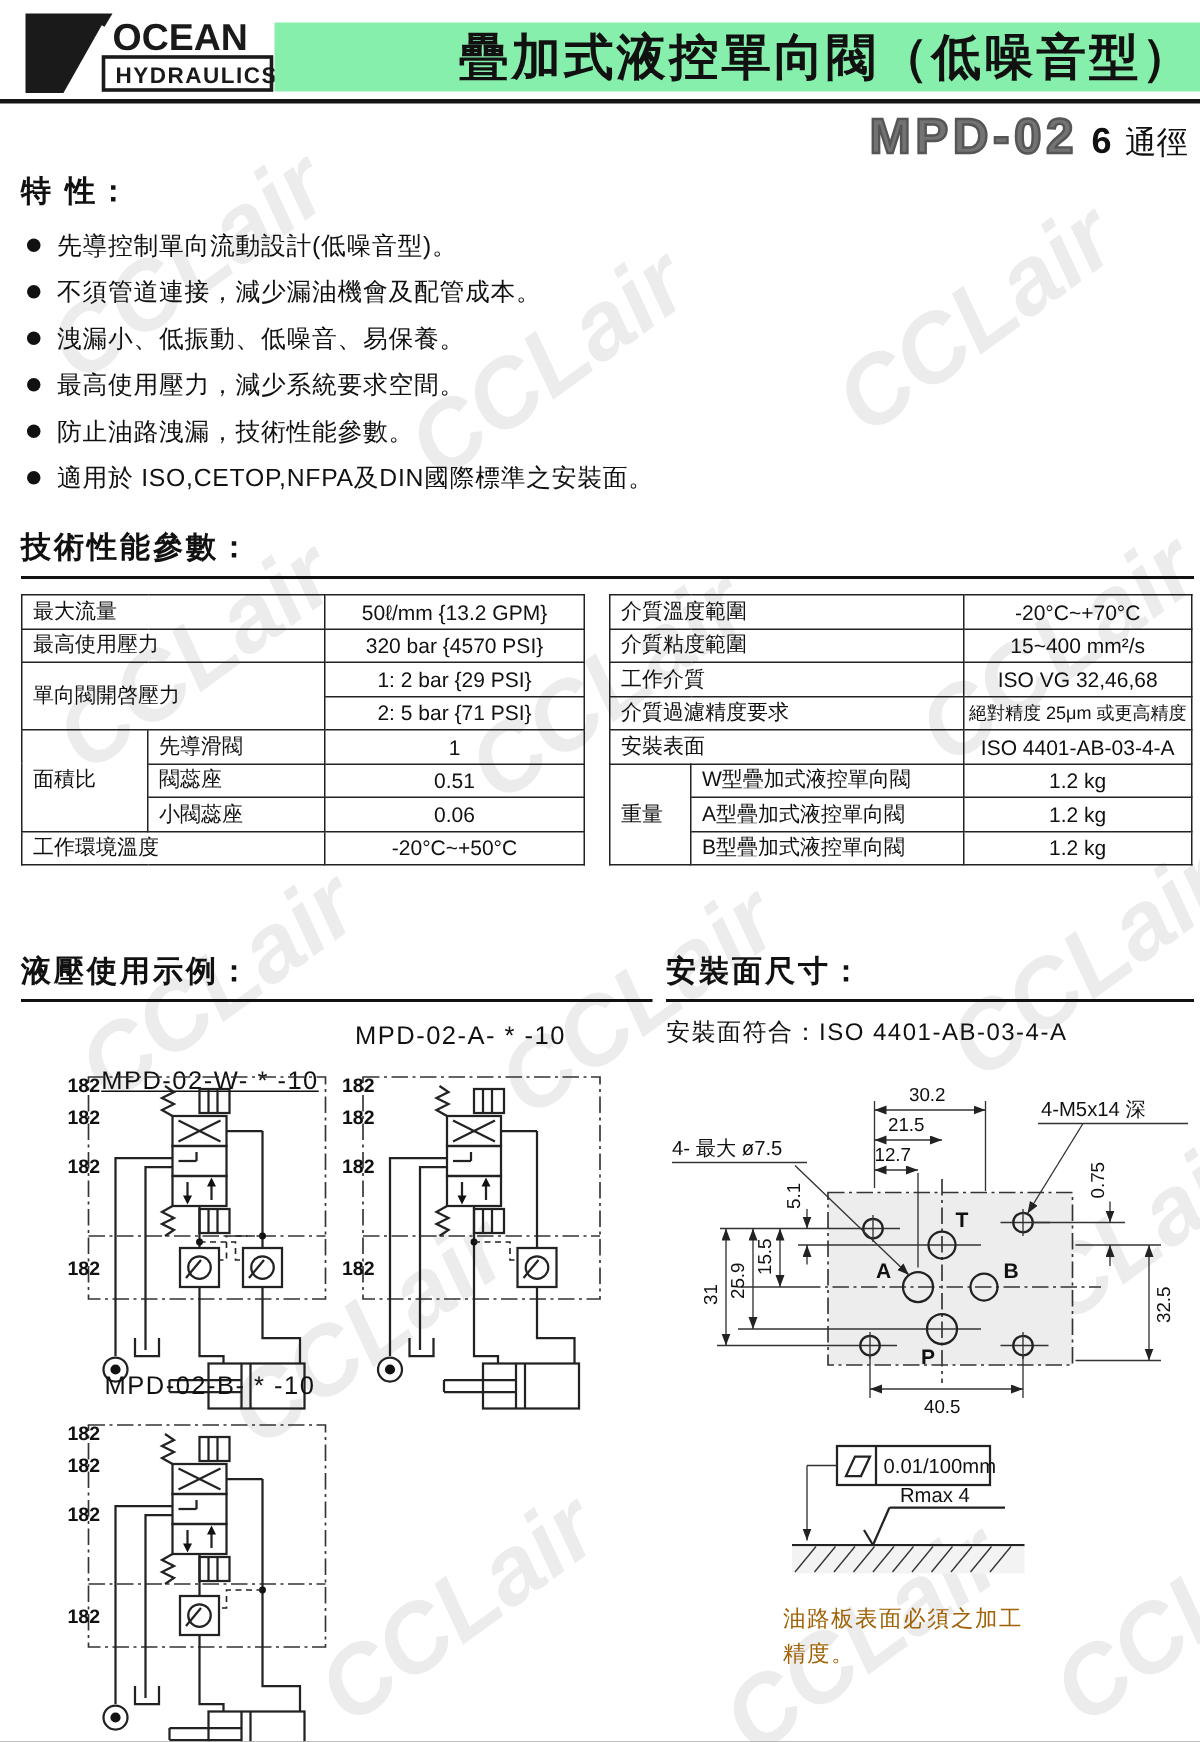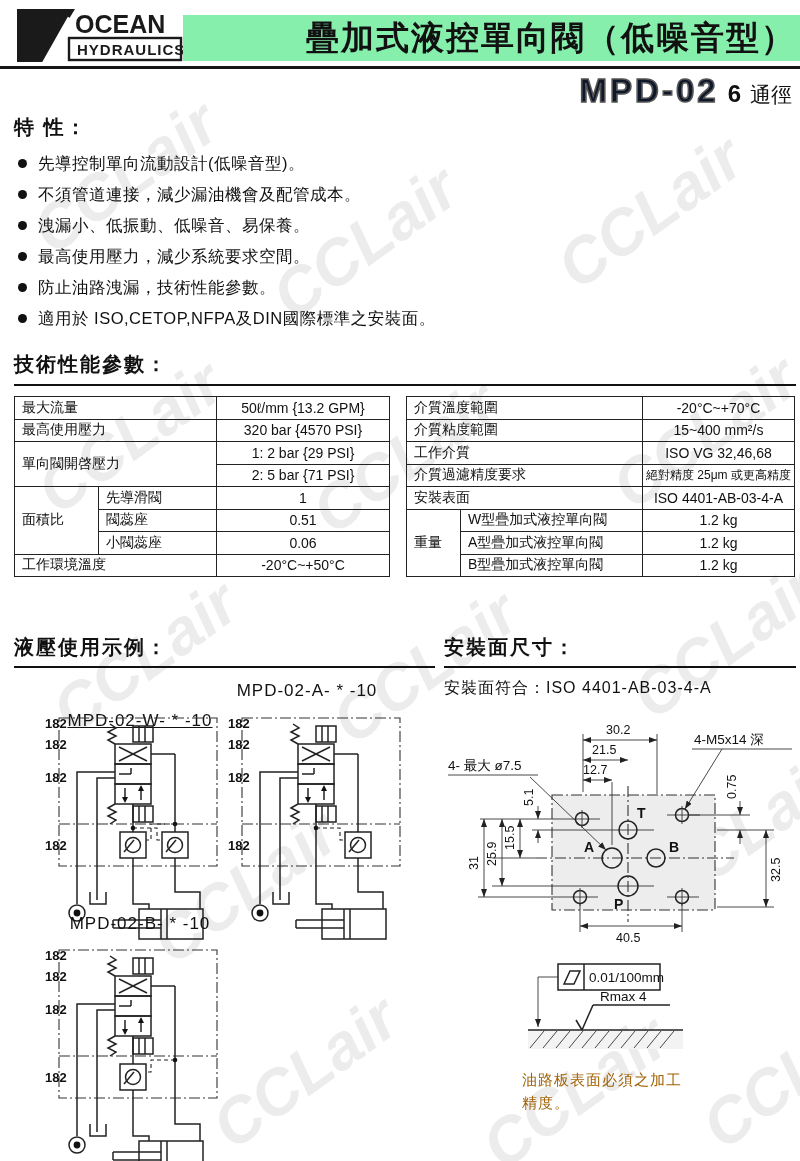--- a/index.html
+++ b/index.html
@@ -9,21 +9,21 @@
   .wm{position:absolute;font:italic bold 64px "Liberation Sans",sans-serif;
       color:rgba(140,140,140,0.17);transform:rotate(-36deg);white-space:nowrap;}
   .layer{position:absolute;z-index:1;}
 
   
   .title-band{left:183px;top:15px;width:613px;height:46px;background:#86efac;
       display:flex;align-items:center;justify-content:flex-end;padding-right:4px;
       font-size:33px;font-weight:bold;letter-spacing:2px;}
   .rule{left:0;top:66px;width:800px;height:3px;background:#161616;}
   .model-row{right:8px;top:72px;display:flex;align-items:baseline;gap:9px;}
-  .model-code{font-size:33px;font-weight:bold;letter-spacing:3px;color:#0f172a;
+  .model-code{font-size:33px;font-weight:bold;letter-spacing:3px;color:#737373;
       -webkit-text-stroke:1.6px #555;text-shadow:0 0 1px #999;}
   .model-size{font-size:24px;font-weight:bold;}
   .model-unit{font-size:21px;}
 
   
   .features{left:14px;top:114px;width:740px;}
   .sec-h{font-size:20px;font-weight:bold;letter-spacing:2px;}
   .feat-list{margin-top:12px;}
   .feat-item{display:flex;align-items:flex-start;height:31px;font-size:16.5px;letter-spacing:0.5px;}
   .bullet{width:9px;height:9px;border-radius:50%;background:#111;margin:6px 11px 0 4px;flex:none;}

